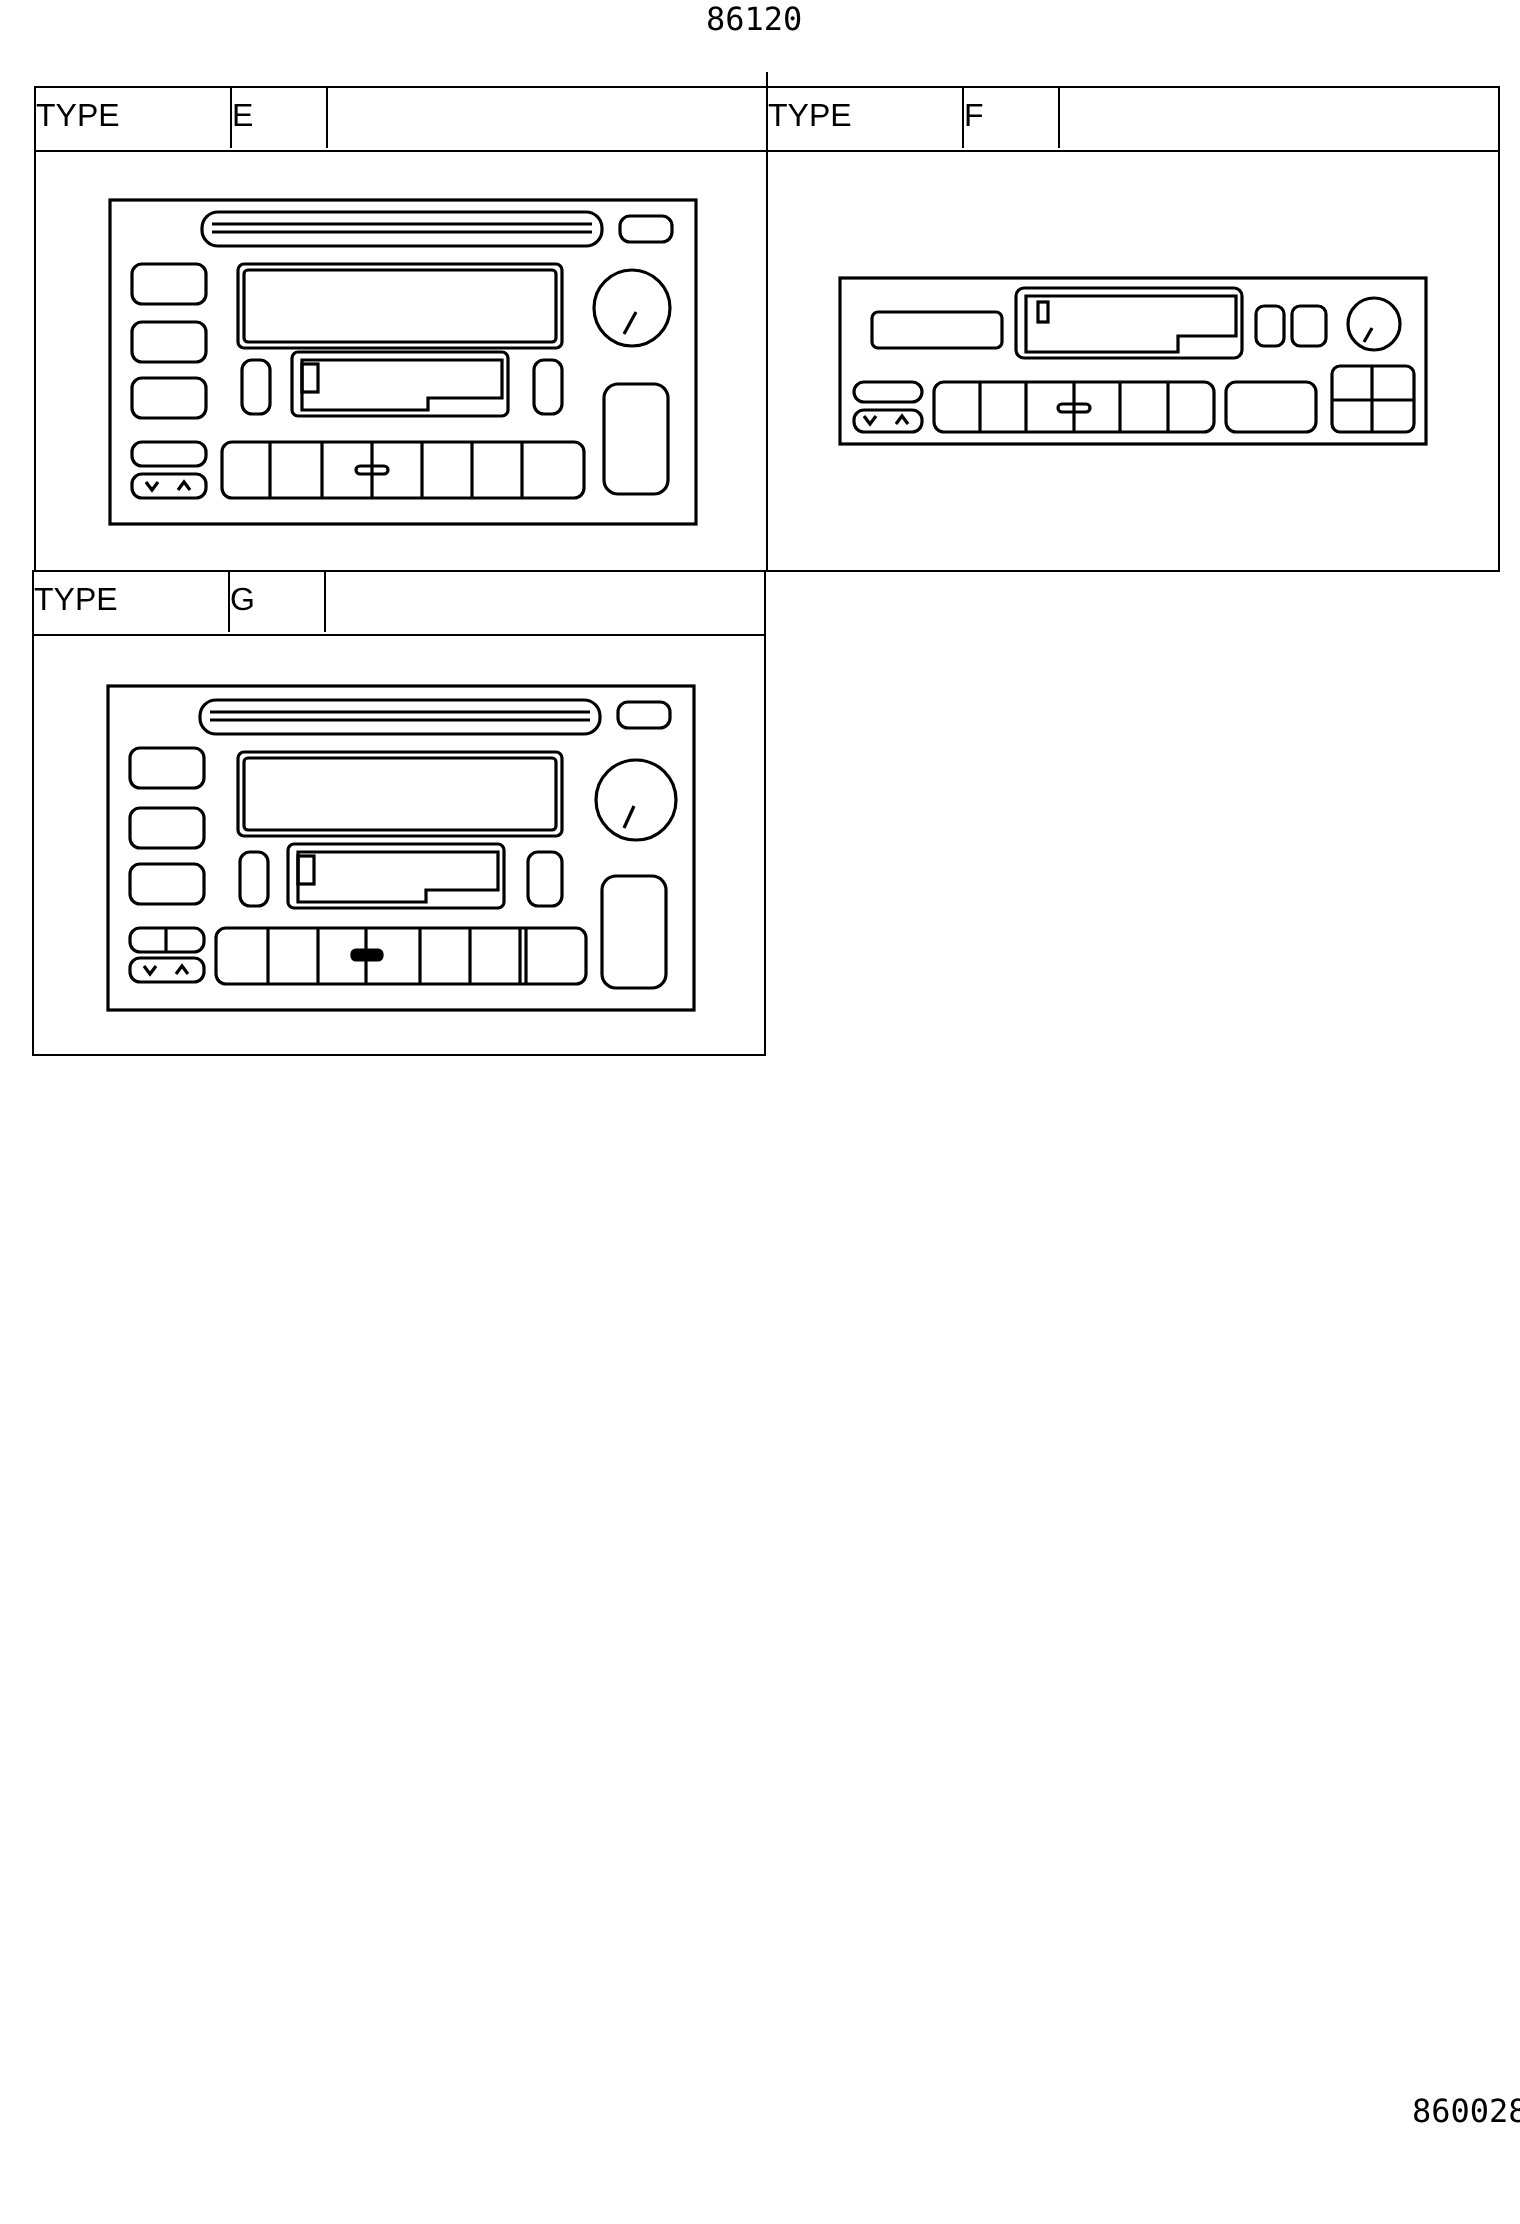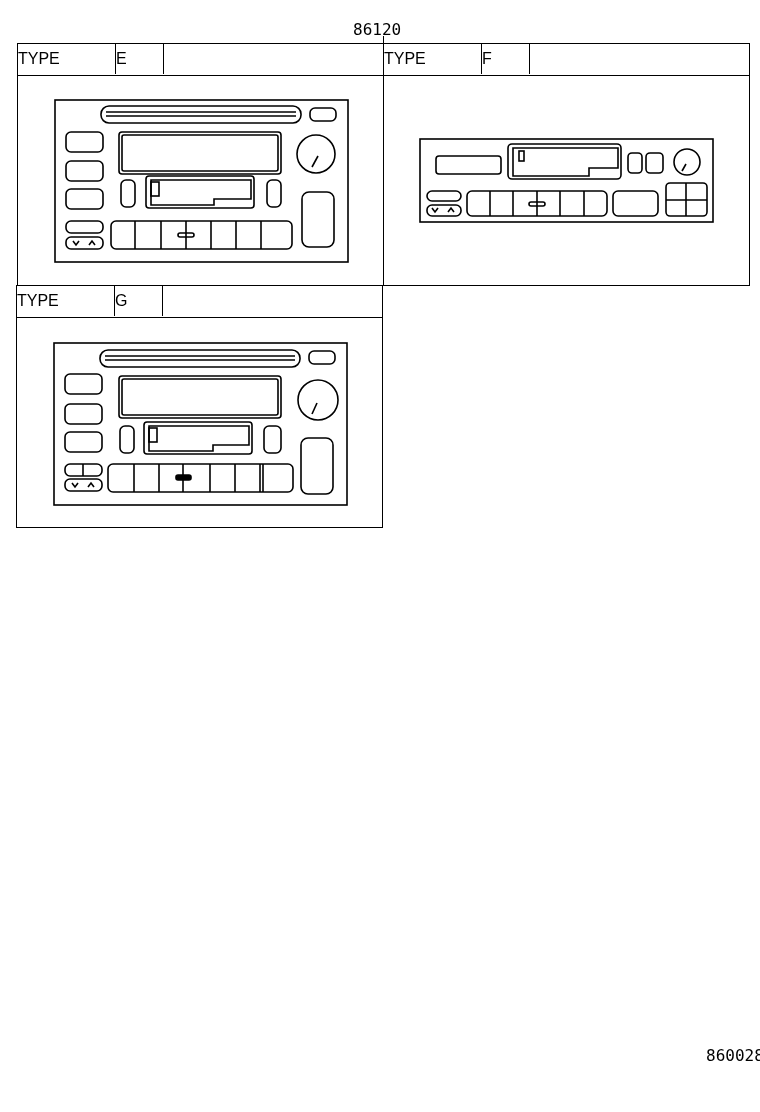--- a/index.html
+++ b/index.html
@@ -10,21 +10,21 @@
   .hdr{position:absolute;left:0;right:0;top:0;height:32px;border-bottom:1.5px solid #000;box-sizing:border-box;}
   .hdr .lbl{position:absolute;top:0;height:30px;line-height:30px;text-align:left;font-size:16px;box-sizing:border-box;}
   .hdr .type{left:0;width:98px;border-right:1.5px solid #000;}
   .hdr .code{left:98px;width:48px;border-right:1.5px solid #000;}
   svg{position:absolute;}
   svg *{fill:none;stroke:#000;stroke-width:1.6;}
 </style>
 </head>
 <body>
 
-<div class="part-no" style="left:353px;top:20px;">86120</div>
+<div class="part-no" style="left:353px;top:0;">86120</div>
 <div class="abs" style="left:383px;top:36px;width:1px;height:9px;background:#000;"></div>
 
 <div class="cell" style="left:17px;top:43px;width:367px;height:243px;">
   <div class="hdr">
     <div class="lbl type">TYPE</div>
     <div class="lbl code">E</div>
   </div>
   <svg style="left:36px;top:55px;" width="296" height="165" viewBox="0 0 296 165">
     <rect x="1" y="1" width="293" height="162"></rect>
     <rect x="47" y="7" width="200" height="17" rx="8"></rect>

